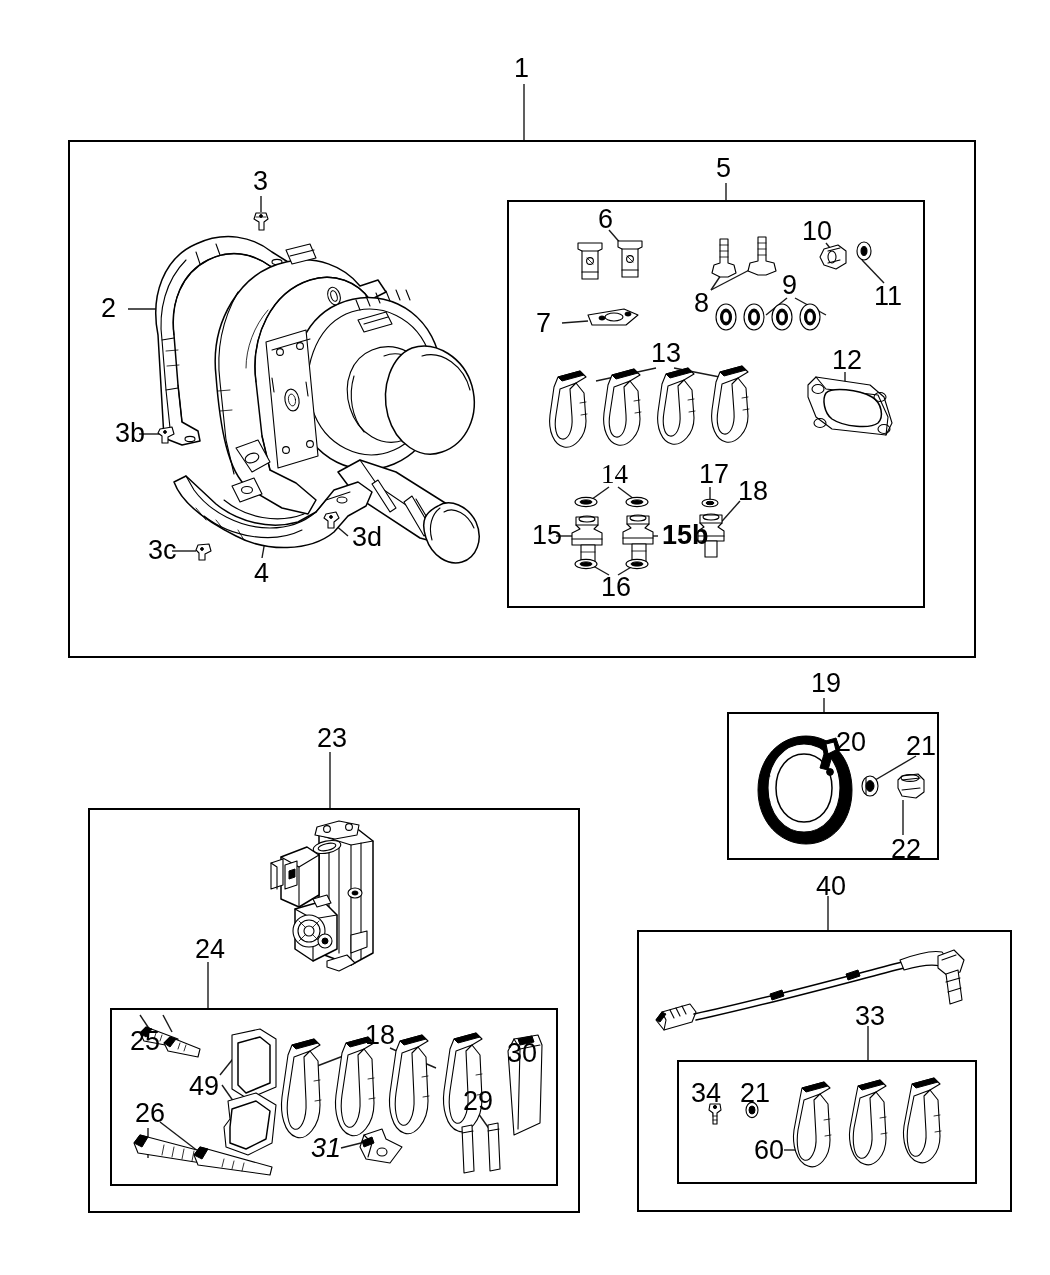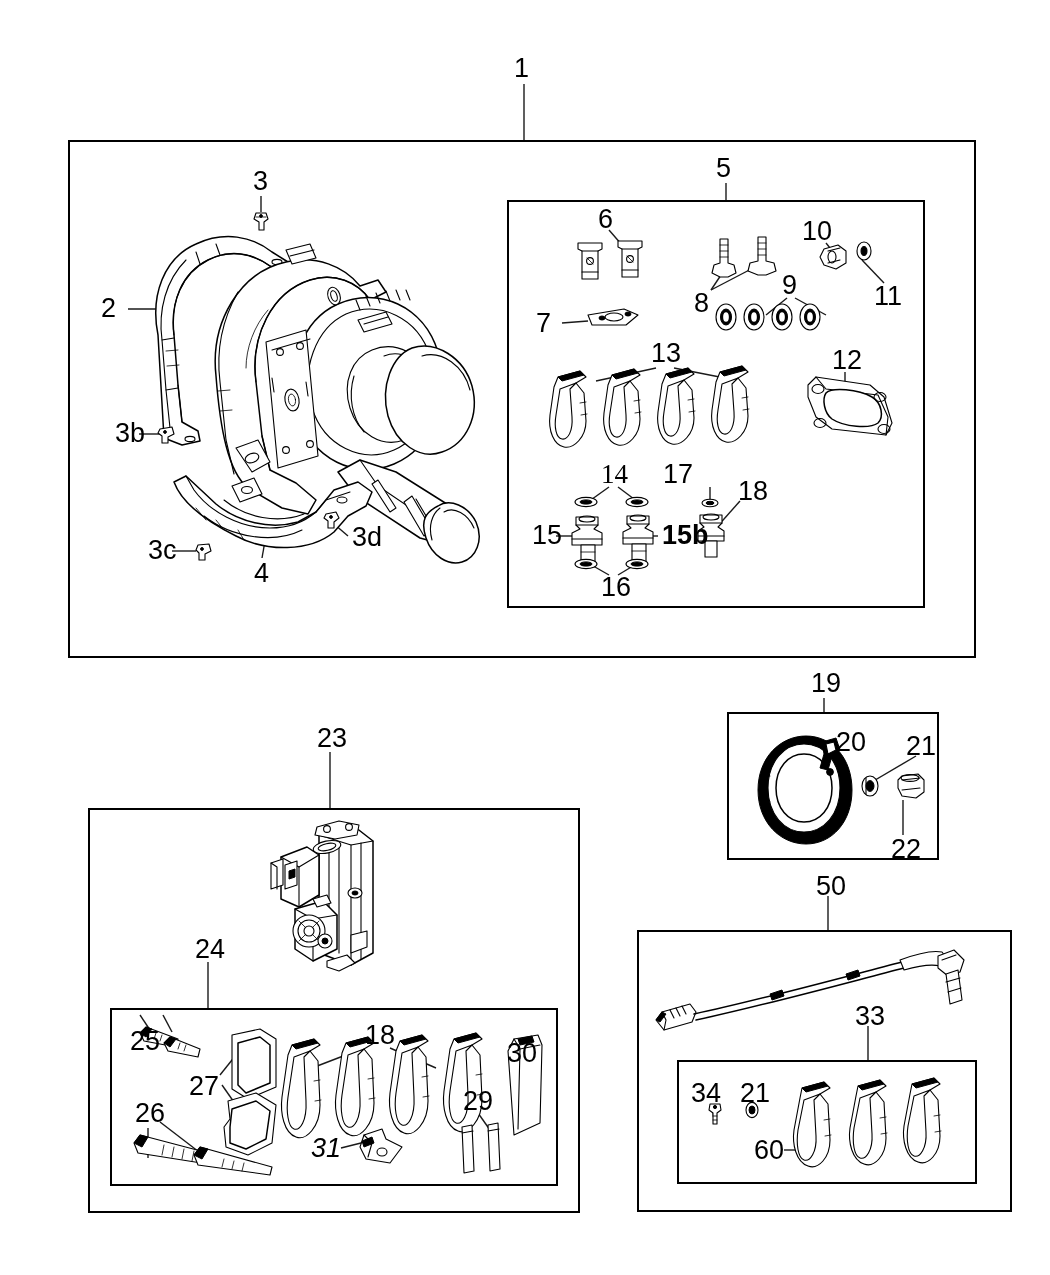--- a/index.html
+++ b/index.html
@@ -673,34 +673,34 @@
   <div class="cal" style="left:694px;top:290px;">8</div>
   <div class="cal" style="left:782px;top:272px;">9</div>
   <div class="cal" style="left:802px;top:218px;">10</div>
   <div class="cal" style="left:874px;top:283px;">11</div>
   <div class="cal" style="left:832px;top:347px;">12</div>
   <div class="cal" style="left:651px;top:340px;">13</div>
   <div class="cal" style="left:601px;top:461px;font-family:Liberation Serif, serif;">14</div>
   <div class="cal" style="left:532px;top:522px;">15</div>
   <div class="cal" style="left:662px;top:522px;font-weight:bold;">15b</div>
   <div class="cal" style="left:601px;top:574px;">16</div>
-  <div class="cal" style="left:663px;top:461px;">17</div>
+  <div class="cal" style="left:699px;top:461px;">17</div>
   <div class="cal" style="left:738px;top:478px;">18</div>
   <div class="cal" style="left:811px;top:670px;">19</div>
   <div class="cal" style="left:836px;top:729px;">20</div>
   <div class="cal" style="left:906px;top:733px;">21</div>
   <div class="cal" style="left:891px;top:836px;">22</div>
   <div class="cal" style="left:317px;top:725px;">23</div>
   <div class="cal" style="left:195px;top:936px;">24</div>
   <div class="cal" style="left:130px;top:1028px;">25</div>
   <div class="cal" style="left:135px;top:1100px;">26</div>
-  <div class="cal" style="left:189px;top:1073px;">27</div>
+  <div class="cal" style="left:189px;top:1073px;">49</div>
   <div class="cal" style="left:365px;top:1022px;">18</div>
   <div class="cal" style="left:463px;top:1088px;">29</div>
   <div class="cal" style="left:507px;top:1040px;">30</div>
   <div class="cal" style="left:311px;top:1135px;font-style:italic;">31</div>
-  <div class="cal" style="left:816px;top:873px;">50</div>
+  <div class="cal" style="left:816px;top:873px;">40</div>
   <div class="cal" style="left:855px;top:1003px;">33</div>
   <div class="cal" style="left:691px;top:1080px;">34</div>
   <div class="cal" style="left:740px;top:1080px;">21</div>
   <div class="cal" style="left:754px;top:1137px;">60</div>
 
 </div>
 
 </body></html>

